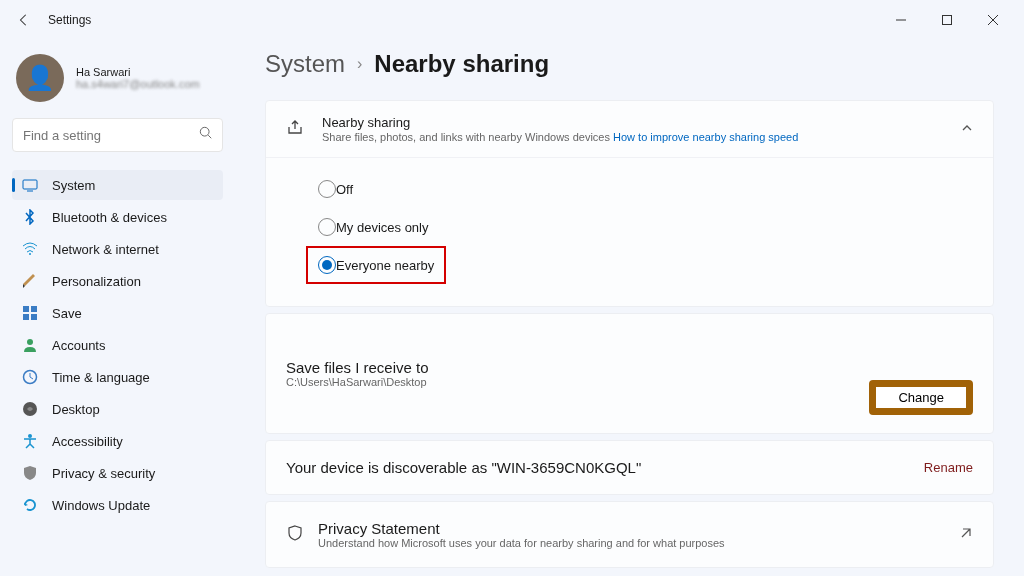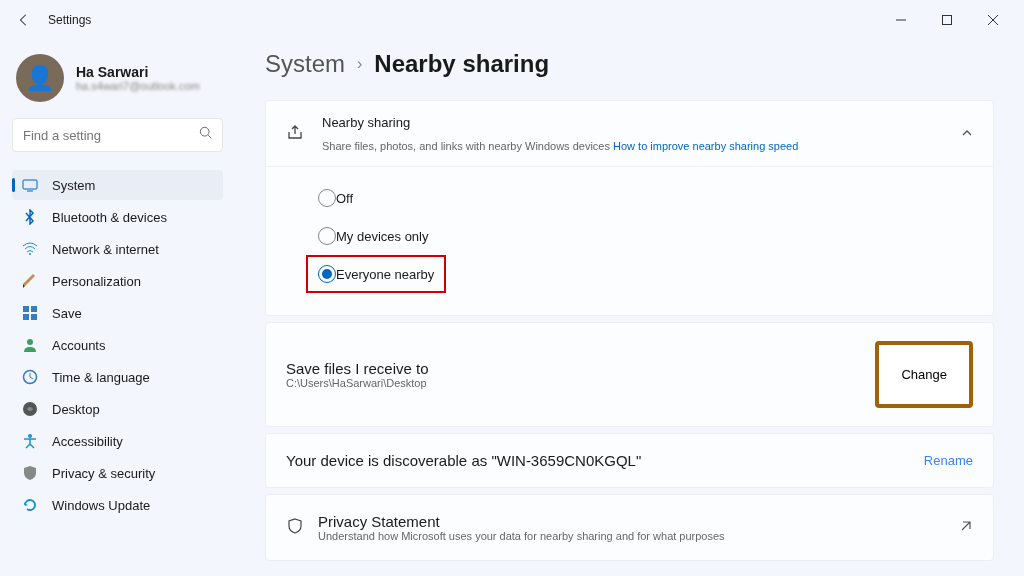--- a/index.html
+++ b/index.html
@@ -9,21 +9,21 @@
 .back-btn { width: 32px; height: 32px; display: flex; align-items: center; justify-content: center; cursor: pointer; border-radius: 4px; }
 .titlebar-title { font-size: 12px; margin-left: 8px; text-align: right; }
 .win-controls { margin-left: auto; display: flex; }
 .win-btn { width: 46px; height: 32px; display: flex; align-items: center; justify-content: center; cursor: pointer; }
 
 .main { display: flex; height: calc(100% - 40px); }
 
 .sidebar { width: 235px; padding: 6px 12px; flex-shrink: 0; }
 .profile { display: flex; align-items: center; padding: 8px 4px 16px 4px; gap: 12px; }
 .avatar { width: 48px; height: 48px; border-radius: 50%; background: #7a6a5a; overflow: hidden; display:flex; align-items:center; justify-content:center; font-size:24px; color:#fff; }
-.profile-name { font-size: 14px; font-weight: 700; }
+.profile-name { font-size: 11px; font-weight: 400; }
 .profile-email { font-size: 11px; color: #888; filter: blur(1.5px); }
 
 .search-box { display: flex; align-items: center; background: #fff; border: 1px solid #e5e5e5; border-radius: 4px; padding: 7px 10px; margin-bottom: 18px; }
 .search-box input { border: none; outline: none; flex: 1; font-size: 13px; background: transparent; }
 .search-icon { color: #555; }
 
 .nav { display: flex; flex-direction: column; gap: 2px; }
 .nav-item { display: flex; align-items: center; padding: 7px 10px; border-radius: 4px; gap: 14px; font-size: 13px; cursor: pointer; position: relative; }
 .nav-item.active { background: #e9edf5; }
 .nav-item.active::before { content: ""; position: absolute; left: 0; top: 8px; bottom: 8px; width: 3px; background: #0067c0; border-radius: 2px; }
@@ -33,38 +33,38 @@
 .breadcrumb { display: flex; align-items: center; gap: 12px; margin-bottom: 22px; }
 .bc-parent { font-size: 24px; color: #555; }
 .bc-chevron { color: #888; }
 .bc-current { font-size: 24px; font-weight: 600; }
 
 .card { background: #fcfdfe; border: 1px solid #eceef2; border-radius: 4px; margin-bottom: 6px; }
 .card-header { display: flex; align-items: center; padding: 14px 20px; gap: 18px; }
 .card-header-icon { width: 18px; color: #444; }
 .card-header-text { flex: 1; }
 .card-title { font-size: 13px; }
-.card-sub { font-size: 11px; color: #666; margin-top: 10px; }
+.card-sub { font-size: 11px; color: #666; margin-top: 1px; }
 .card-link { color: #0067c0; font-size: 11px; }
 .card-chevron { color: #666; }
 
 .radio-list { padding: 12px 20px 22px 52px; border-top: 1px solid #f0f1f5; }
 .radio-item { display: flex; align-items: center; padding: 10px 0; font-size: 13px; cursor: pointer; }
 .radio-circle { width: 18px; height: 18px; border: 1px solid #888; border-radius: 50%; display: flex; align-items: center; justify-content: center; }
 .radio-item.selected .radio-circle { border-color: #0067c0; }
 .radio-dot { width: 10px; height: 10px; background: #0067c0; border-radius: 50%; display: none; }
 .radio-item.selected .radio-dot { display: block; }
 .radio-item.highlighted { border: 2px solid #d40000; padding: 8px 10px; margin-left: -12px; width: fit-content; }
 
 .row-card { display: flex; align-items: center; padding: 18px 20px; gap: 14px; }
 .row-text { flex: 1; }
 .row-title { font-size: 15px; }
 .row-sub { font-size: 11px; color: #666; }
-.change-btn { background: #fff; border: 4px solid #a16207; border-radius: 4px; padding: 22px 22px; font-size: 13px; cursor: pointer; }
-.row-link { color: #3b82f6; font-size: 13px; cursor: pointer; }
+.change-btn { background: #fff; border: 7px solid #a16207; border-radius: 4px; padding: 3px 22px; font-size: 13px; cursor: pointer; margin-top: 48px; }
+.row-link { color: #7f1d1d; font-size: 13px; cursor: pointer; }
 
 .footer-links { margin-top: 18px; display: flex; flex-direction: column; gap: 12px; }
 .footer-link { display: flex; align-items: center; gap: 14px; font-size: 13px; color: #6d28d9; cursor: pointer; }
 .footer-link .fi { color: #333; width: 18px; }
 
 .open-icon { width: 14px; height: 14px; }
 </style>
 </head>
 <body>
 

